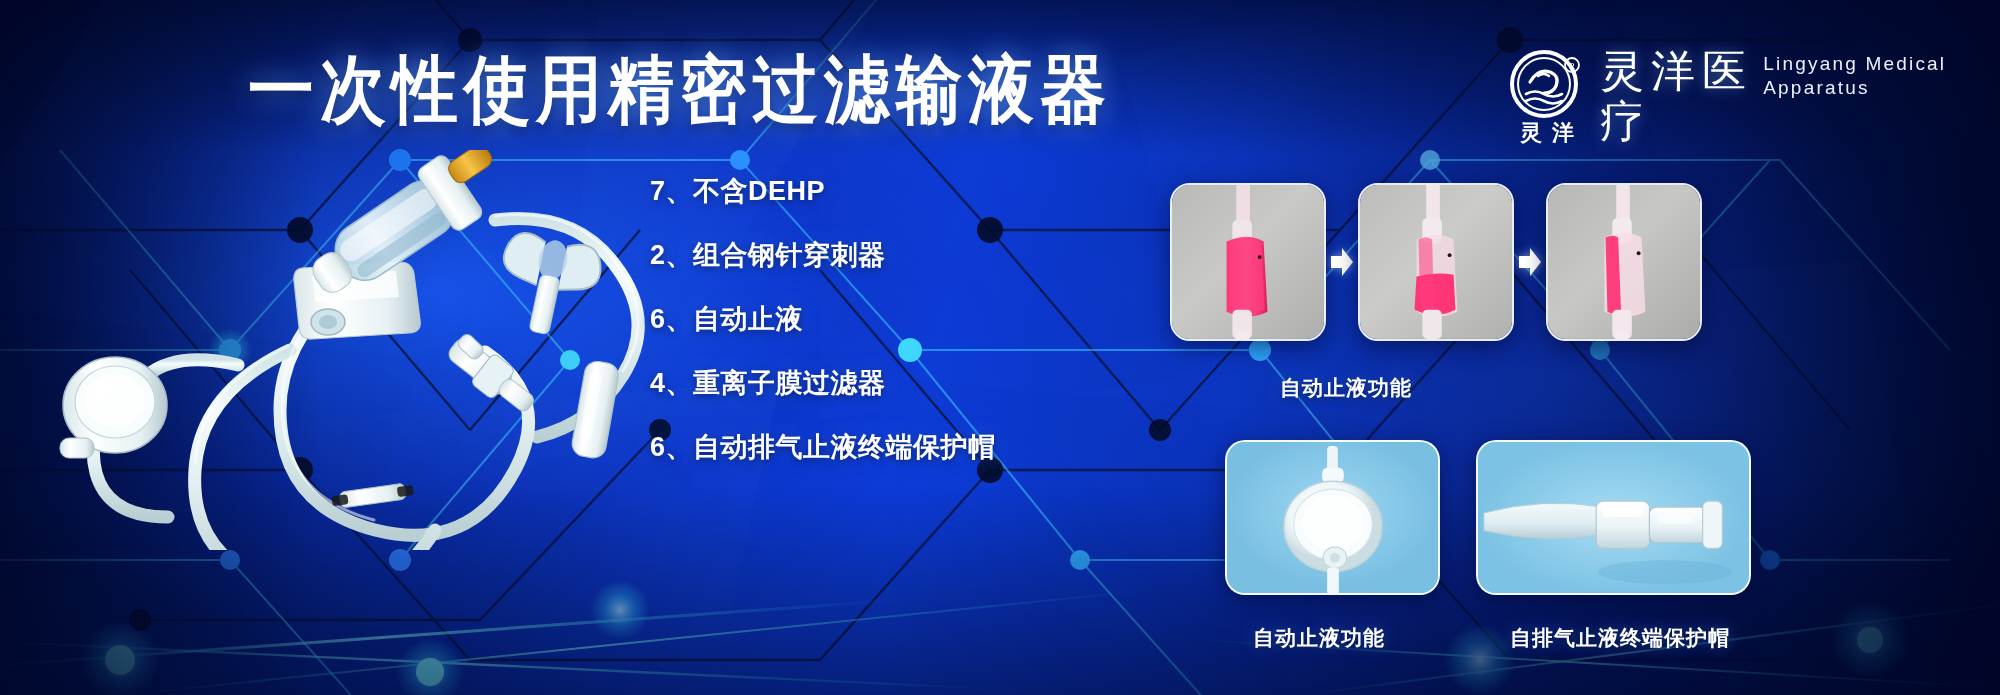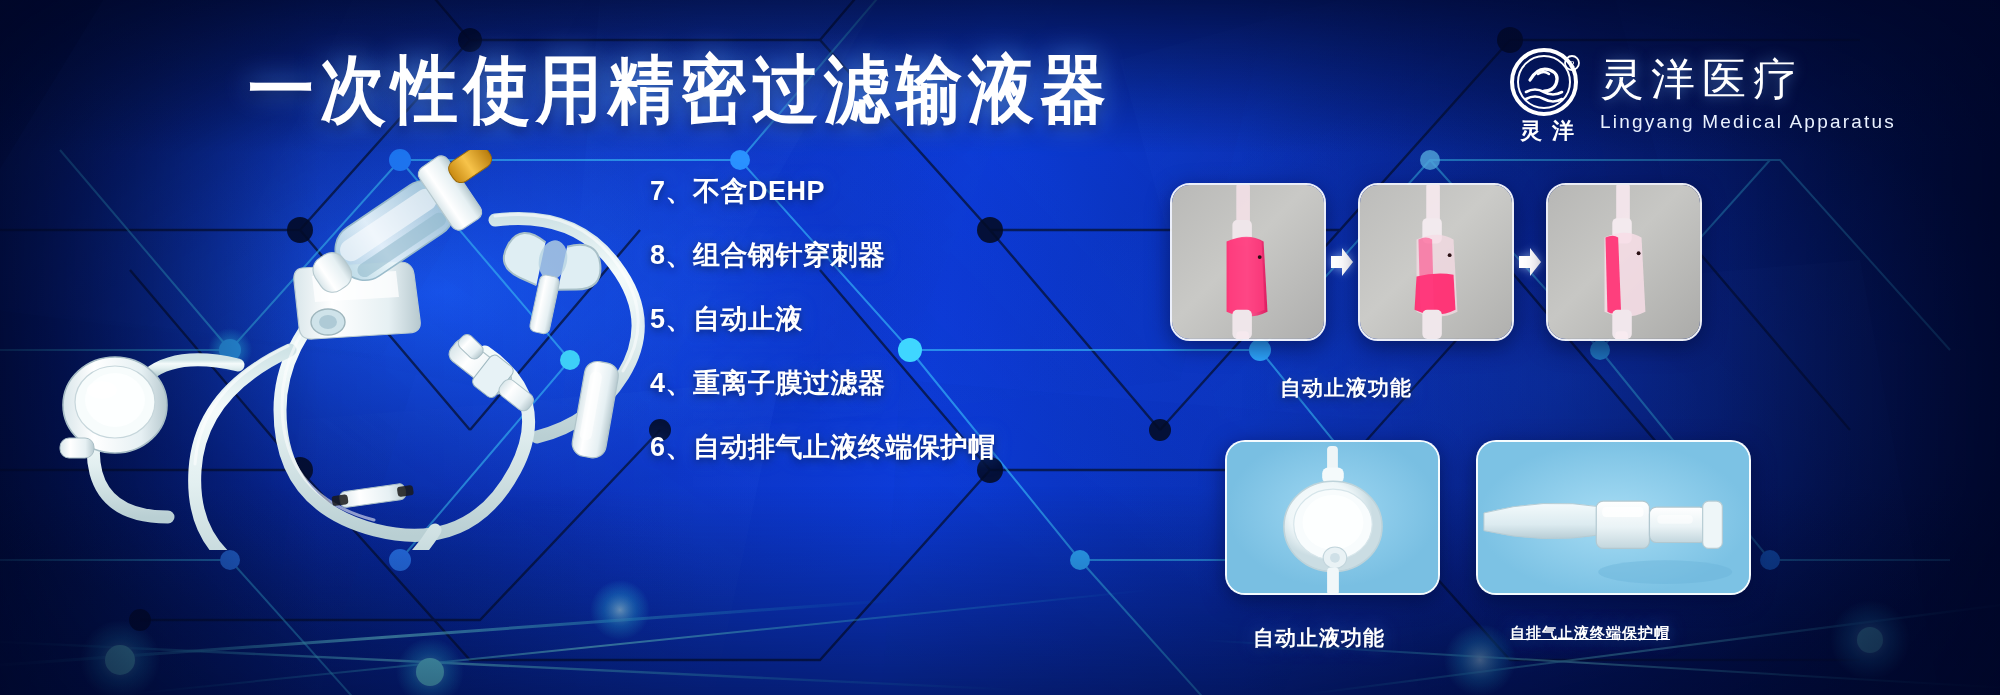--- a/index.html
+++ b/index.html
@@ -43,21 +43,21 @@
     letter-spacing:6px; white-space:nowrap;
     text-shadow:0 0 26px rgba(90,160,255,.85), 0 3px 10px rgba(0,10,60,.7);
     transform:scaleY(1.12);
     transform-origin:left top;
   }
 
   
   .logo { position:absolute; left:1508px; top:46px; display:flex; align-items:center; gap:14px; }
   .logo-mark { position:relative; width:78px; height:96px; }
   .logo-mark svg { display:block; }
-  .logo-text { display:flex; flex-direction:column; justify-content:center; }
+  .logo-text { display:flex; flex-direction:row; justify-content:center; }
   .logo-cn {
     font-size:44px; line-height:50px; color:#fff; font-weight:500; letter-spacing:7px;
     text-shadow:0 0 14px rgba(120,180,255,.6);
   }
   .logo-en {
     font-size:19px; line-height:24px; color:#eaf2ff; letter-spacing:2.2px; margin-top:6px;
     font-weight:400;
   }
 
   
@@ -89,21 +89,21 @@
     text-shadow:0 2px 8px rgba(0,15,70,.9), 0 0 16px rgba(80,150,255,.5);
     text-align:center;
   }
   .cap-top { left:1280px; top:374px; font-size:21px; letter-spacing:1px; }
 
   .panel-row-bottom { position:absolute; left:1225px; top:440px; display:flex; gap:36px; }
   .pc-bot { width:215px; height:155px; background:#7ec5ea; }
   .pc-bot-2 { width:275px; height:155px; background:#8fd0ef; }
 
   .cap-b1 { left:1253px; top:624px; font-size:21px; letter-spacing:1px; }
-  .cap-b2 { left:1510px; top:624px; font-size:15px; letter-spacing:1px;text-decoration:underline; }
+  .cap-b2 { left:1510px; top:624px; font-size:21px; letter-spacing:1px; }
 
   .photo-inner { position:absolute; inset:0; }
 </style>
 </head>
 <body>
 
 <div class="banner">
 
   <div class="bg-base"></div>
   <div class="bg-base2"></div>
@@ -341,22 +341,22 @@
       </g>
 
       <g transform="rotate(44 430 196)">
         <rect x="418" y="188" width="26" height="16" rx="6" fill="url(#plast)" stroke="#aabfc6" stroke-width="1"></rect>
       </g>
     </svg>
   </div>
 
   <div class="features">
     <div class="feature">7、不含DEHP</div>
-    <div class="feature">8、组合钢针穿刺器</div>
-    <div class="feature">5、自动止液</div>
+    <div class="feature">2、组合钢针穿刺器</div>
+    <div class="feature">6、自动止液</div>
     <div class="feature">4、重离子膜过滤器</div>
     <div class="feature">6、自动排气止液终端保护帽</div>
   </div>
 
   <div class="panel-row-top">
 
     <div class="photo-card pc-top">
       <svg class="photo-inner" viewBox="0 0 156 158" preserveAspectRatio="none">
         <defs>
           <linearGradient id="greybg" x1="0" y1="0" x2="1" y2="1">

